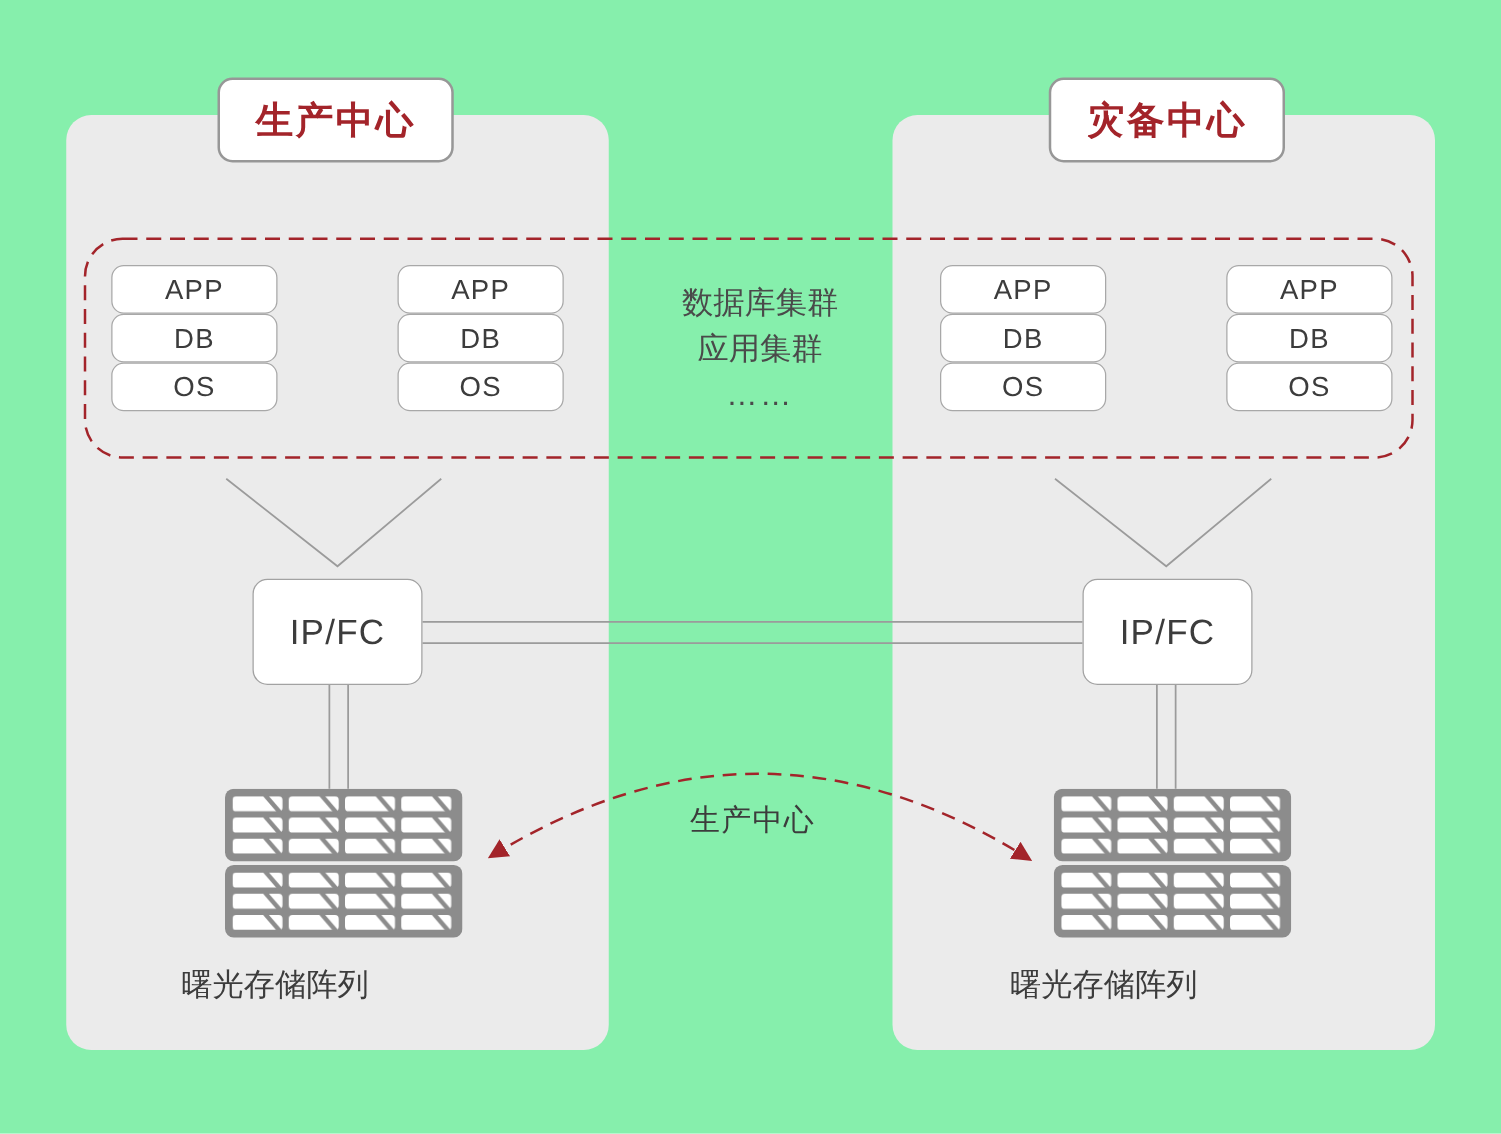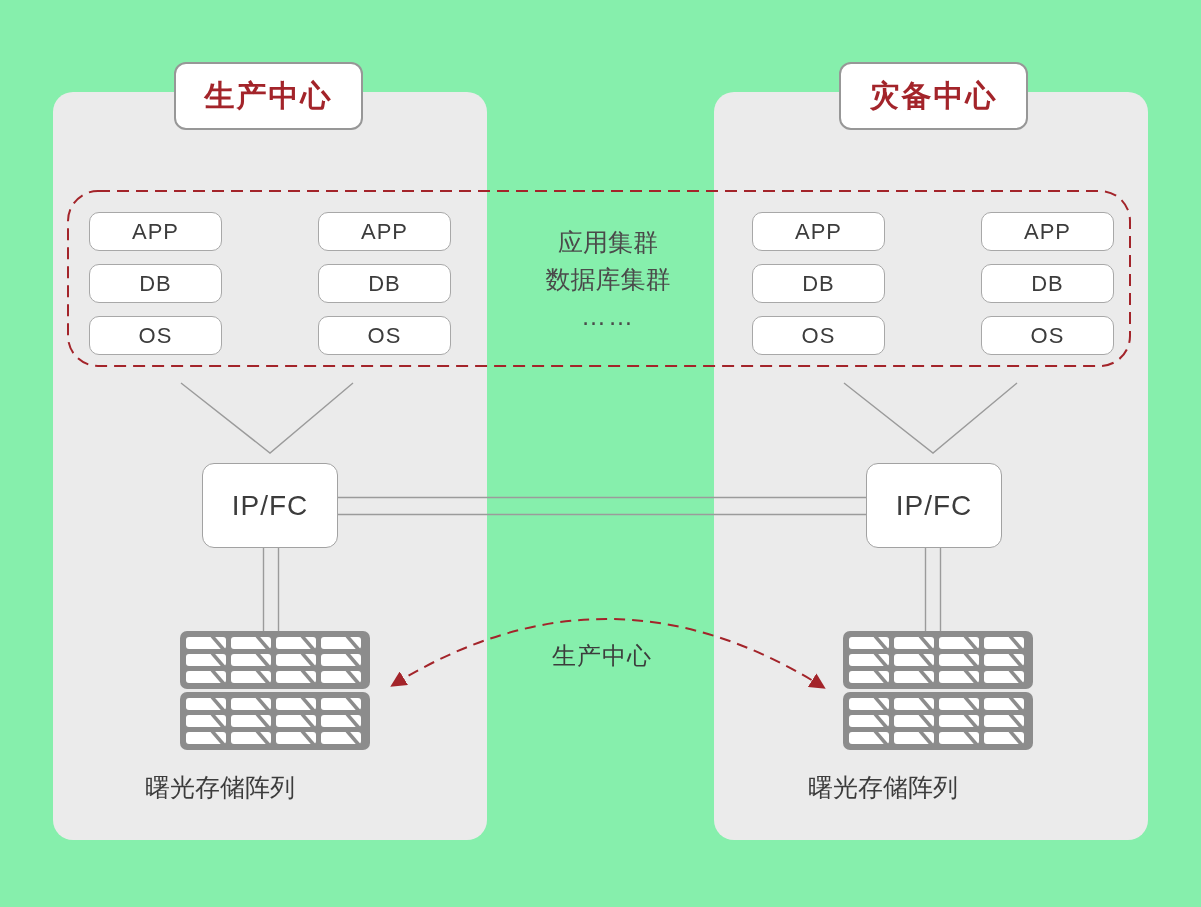--- a/index.html
+++ b/index.html
@@ -47,21 +47,20 @@
   }
   #title-left  { left: 174px; }
   #title-right { left: 839px; }
 
   .stack {
     position: absolute;
     top: 212px;
     width: 133px;
     display: flex;
     flex-direction: column;
-    gap: 13px;
   }
   #stack-1 { left: 89px; }
   #stack-2 { left: 318px; }
   #stack-3 { left: 752px; }
   #stack-4 { left: 981px; }
   .node-box {
     height: 39px;
     background: #ffffff;
     border: 1.5px solid #A8A8A8;
     border-radius: 10px;
@@ -181,22 +180,22 @@
     <div class="node-box">DB</div>
     <div class="node-box">OS</div>
   </div>
   <div class="stack" id="stack-4">
     <div class="node-box">APP</div>
     <div class="node-box">DB</div>
     <div class="node-box">OS</div>
   </div>
 
   <div class="caption">
+    <div>数据库集群</div>
     <div>应用集群</div>
-    <div>数据库集群</div>
     <div class="dots">……</div>
   </div>
 
   <div class="switch-box" id="switch-left">
     <span>IP/FC</span>
   </div>
   <div class="switch-box" id="switch-right">
     <span>IP/FC</span>
   </div>
 

